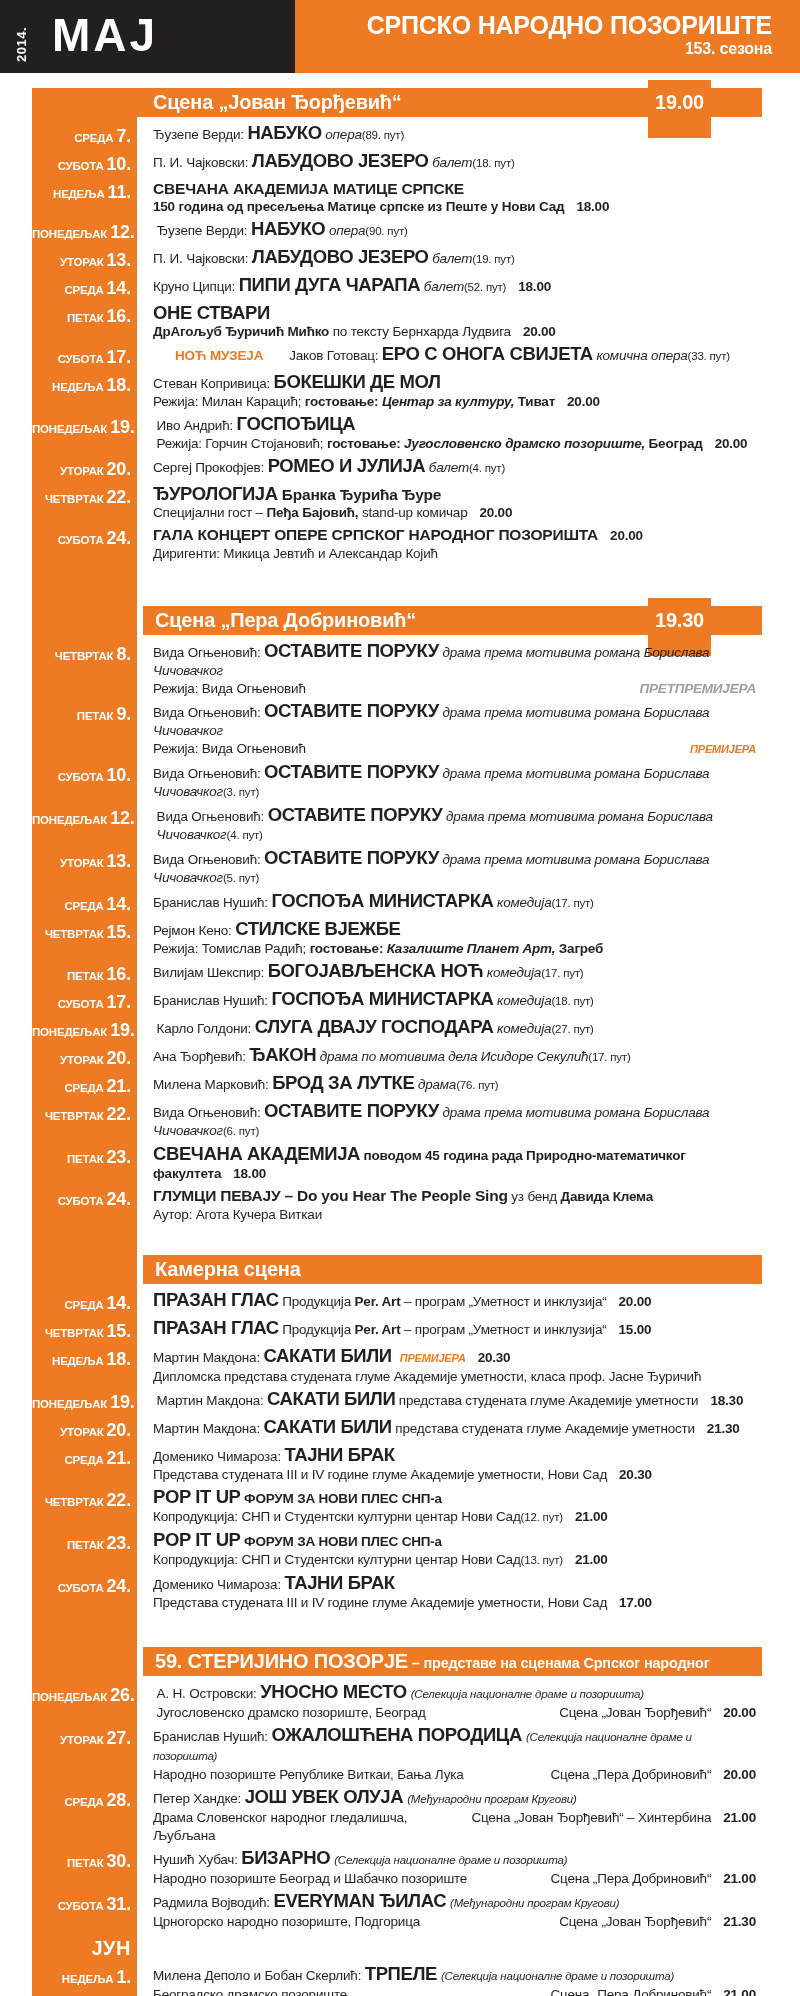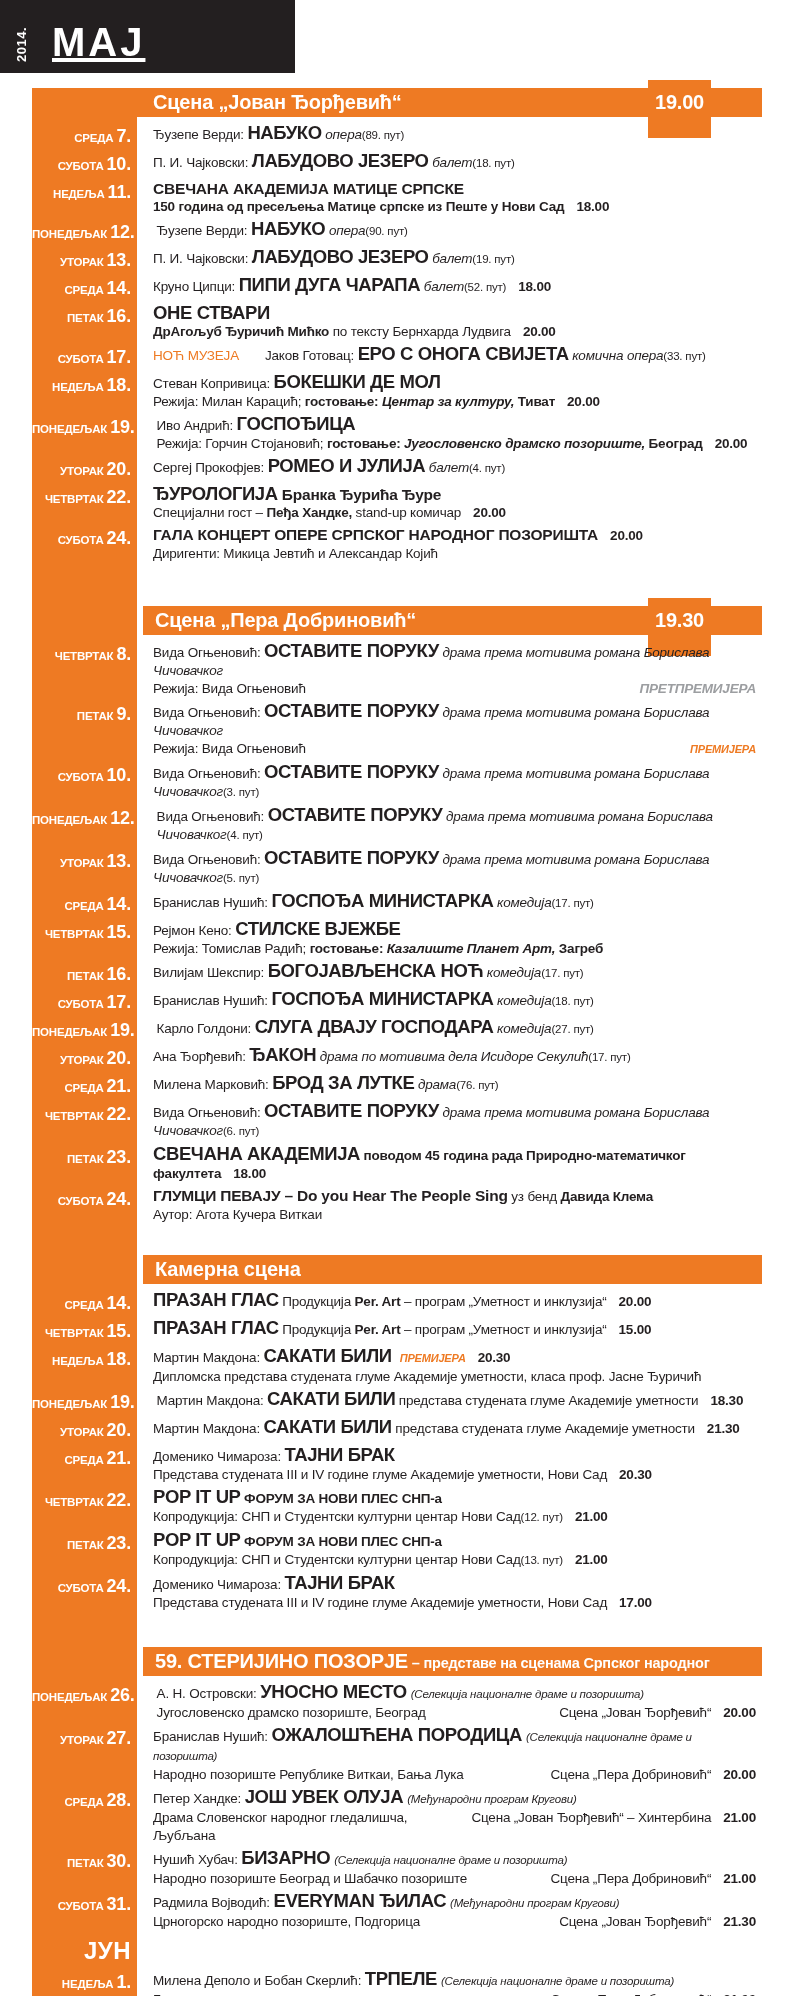--- a/index.html
+++ b/index.html
@@ -19,22 +19,22 @@
 
   
   .header{display:flex;height:73px;}
   .header-black{position:relative;width:295px;background:#231f20;flex:0 0 295px;}
   .year{
     position:absolute;left:4px;top:37px;
     transform:rotate(-90deg);transform-origin:center;
     color:#fff;font-size:13px;font-weight:bold;letter-spacing:0.5px;
   }
   .month-big{
-    position:absolute;left:52px;top:20px;
-    color:#fff;font-size:40px;font-weight:bold;letter-spacing:3px;text-decoration:underline;
+    position:absolute;left:52px;top:8px;
+    color:#fff;font-size:46px;font-weight:bold;letter-spacing:3px;
   }
   .header-orange{flex:1;background:var(--orange);color:#fff;text-align:right;padding:11px 28px 0 0;}
   .theatre{font-size:25px;font-weight:bold;letter-spacing:-0.2px;line-height:28px;}
   .season{font-size:16px;font-weight:bold;line-height:20px;}
 
   
   .main{position:relative;margin:15px 0 0 32px;width:730px;}
   .strip{position:absolute;left:0;top:0;bottom:0;width:105px;background:var(--orange);}
 
   .sec{position:relative;}
@@ -53,52 +53,56 @@
     position:absolute;right:51px;top:-8px;width:63px;height:58px;
     background:var(--orange);color:#fff;text-align:center;line-height:45px;
     font-size:20px;font-weight:bold;
   }
 
   .rows{padding:5px 0;position:relative;}
   .row{display:flex;padding:2px 0 3px;}
   .date{flex:0 0 105px;text-align:right;padding:2px 6px 0 0;color:#fff;white-space:nowrap;}
   .dn{font-size:11.5px;font-weight:bold;}
   .num{font-size:18px;font-weight:bold;margin-left:3px;}
-  .month-lbl{font-size:24px;font-weight:bold;letter-spacing:0.5px;}
+  .month-lbl{font-size:20px;font-weight:bold;letter-spacing:0.5px;}
   .content{flex:1;padding:0 6px 0 16px;min-width:0;}
   .ln{line-height:17px;}
   .ln.flx{display:flex;justify-content:space-between;align-items:baseline;gap:12px;}
   .rgt{white-space:nowrap;}
 
   
   .sg{vertical-align:baseline;}
   .s-a{font-size:13.5px;}
   .s-t{font-size:18.5px;font-weight:bold;letter-spacing:-0.4px;}
   .s-t2{font-size:15.5px;font-weight:bold;}
   .s-t3{font-size:13.5px;font-weight:bold;}
   .s-i{font-size:13.5px;font-style:italic;}
   .s-bi{font-size:13.5px;font-weight:bold;font-style:italic;}
   .s-b{font-size:13.5px;font-weight:bold;}
   .s-n{font-size:11.5px;}
   .s-tm{font-size:13.5px;font-weight:bold;margin-left:12px;}
-  .s-o{font-size:13.5px;font-weight:normal;color:var(--orange);margin-right:26px;}
+  .s-o{font-size:13.5px;font-weight:bold;color:var(--orange);margin-right:26px;margin-left:22px;}
   .s-pi{font-size:11px;font-weight:bold;font-style:italic;color:var(--orange);margin-left:8px;}
   .s-gi{font-size:13.5px;font-weight:bold;font-style:italic;color:var(--grey);}
   .s-si{font-size:11.5px;font-style:italic;margin-left:4px;}
 </style>
 </head>
 <body>
 
 <div class="page">
 
   <div class="header">
     <div class="header-black">
       <div class="year">2014.</div>
       <div class="month-big">MAJ</div>
     </div>
+    <div class="header-orange">
+      <div class="theatre">СРПСКО НАРОДНО ПОЗОРИШТЕ</div>
+      <div class="season">153. сезона</div>
+    </div>
   </div>
 
   <div class="main">
     <div class="strip"></div>
     <div id="sections">
         <section class="sec sec-1">
           <div class="sec-bar bar-full"><span class="sec-title">Сцена „Јован Ђорђевић“</span><div class="time-tab">19.00</div></div>
           <div class="rows">
             <div class="row">
               <div class="date"><span class="dn">СРЕДА</span><span class="num">7.</span></div>
@@ -167,21 +171,21 @@
             <div class="row">
               <div class="date"><span class="dn">УТОРАК</span><span class="num">20.</span></div>
               <div class="content">
                 <div class="ln"><span class="lft"><span class="sg s-a">Сергеј Прокофјев: </span><span class="sg s-t">РОМЕО И ЈУЛИЈА</span><span class="sg s-i"> балет</span><span class="sg s-n">(4. пут)</span></span></div>
               </div>
             </div>
             <div class="row">
               <div class="date"><span class="dn">ЧЕТВРТАК</span><span class="num">22.</span></div>
               <div class="content">
                 <div class="ln"><span class="lft"><span class="sg s-t">ЂУРОЛОГИЈА</span><span class="sg s-t2"> Бранка Ђурића Ђуре</span></span></div>
-                <div class="ln"><span class="lft"><span class="sg s-a">Специјални гост – </span><span class="sg s-b">Пеђа Хандке,</span><span class="sg s-a"> stand-up комичар</span><span class="sg s-tm">20.00</span></span></div>
+                <div class="ln"><span class="lft"><span class="sg s-a">Специјални гост – </span><span class="sg s-b">Пеђа Бајовић,</span><span class="sg s-a"> stand-up комичар</span><span class="sg s-tm">20.00</span></span></div>
               </div>
             </div>
             <div class="row">
               <div class="date"><span class="dn">СУБОТА</span><span class="num">24.</span></div>
               <div class="content">
                 <div class="ln"><span class="lft"><span class="sg s-t2">ГАЛА КОНЦЕРТ ОПЕРЕ СРПСКОГ НАРОДНОГ ПОЗОРИШТА</span><span class="sg s-tm">20.00</span></span></div>
                 <div class="ln"><span class="lft"><span class="sg s-a">Диригенти: Микица Јевтић и Александар Којић</span></span></div>
               </div>
             </div>
           </div>

